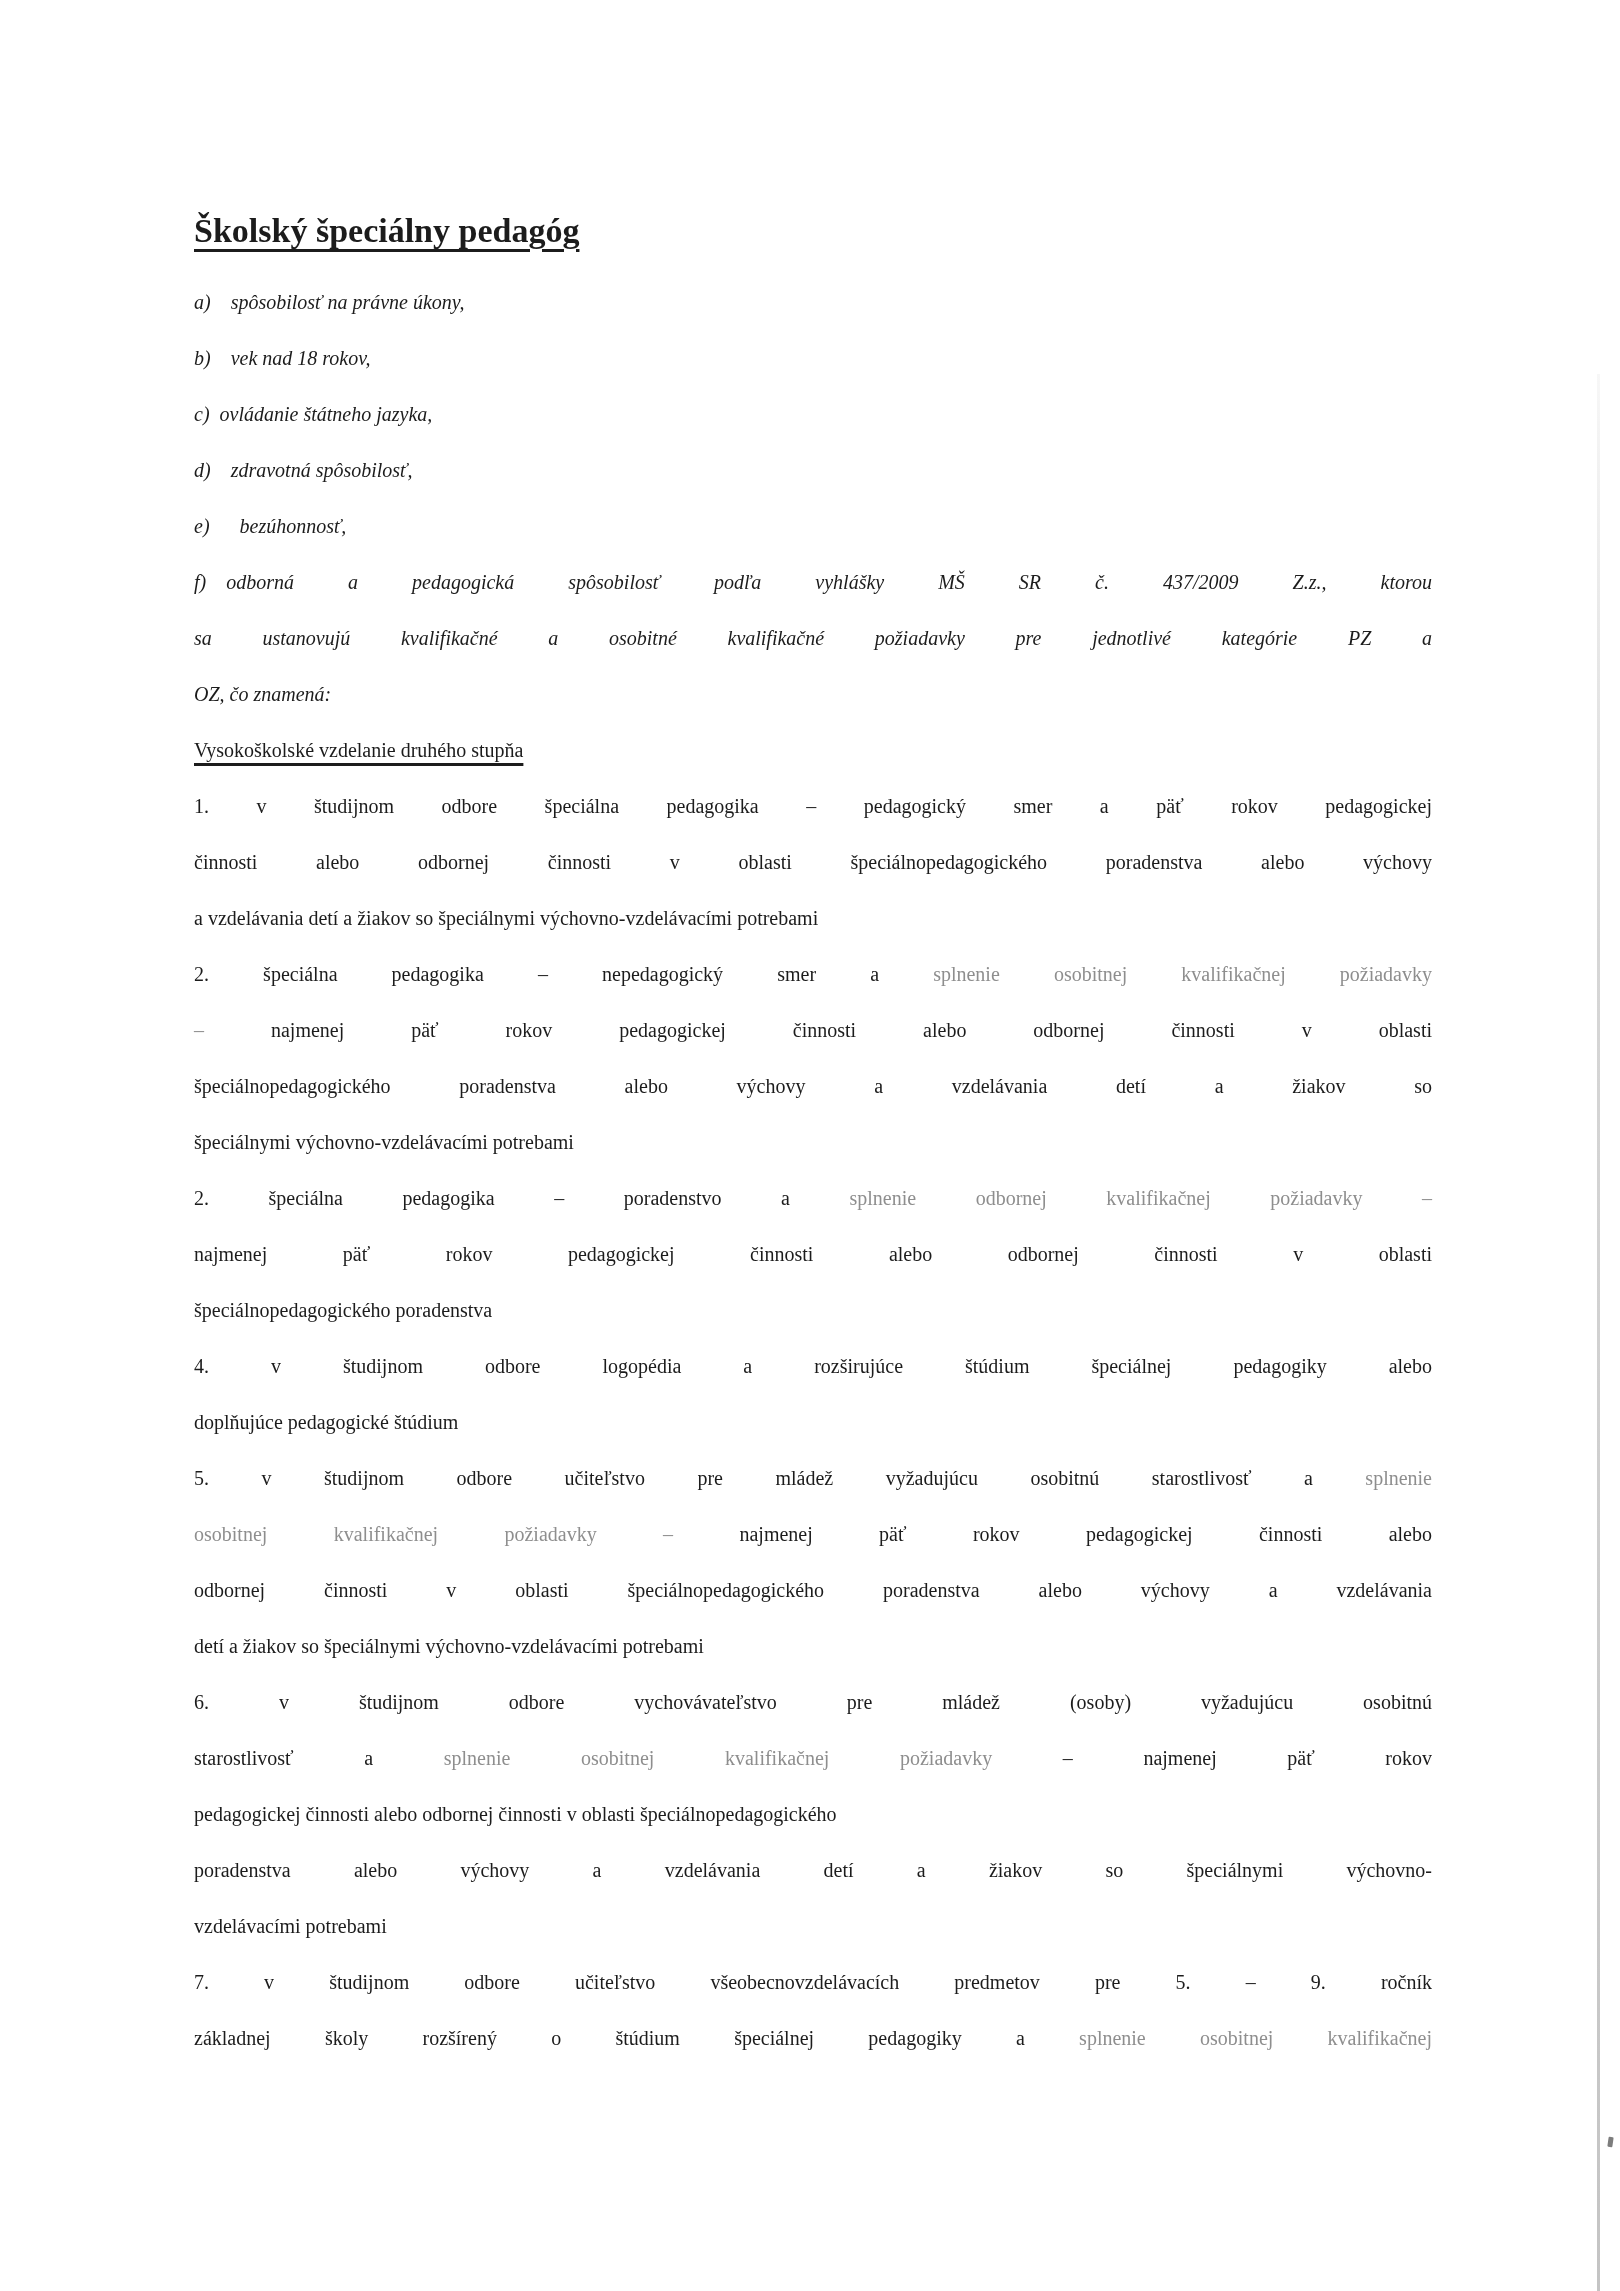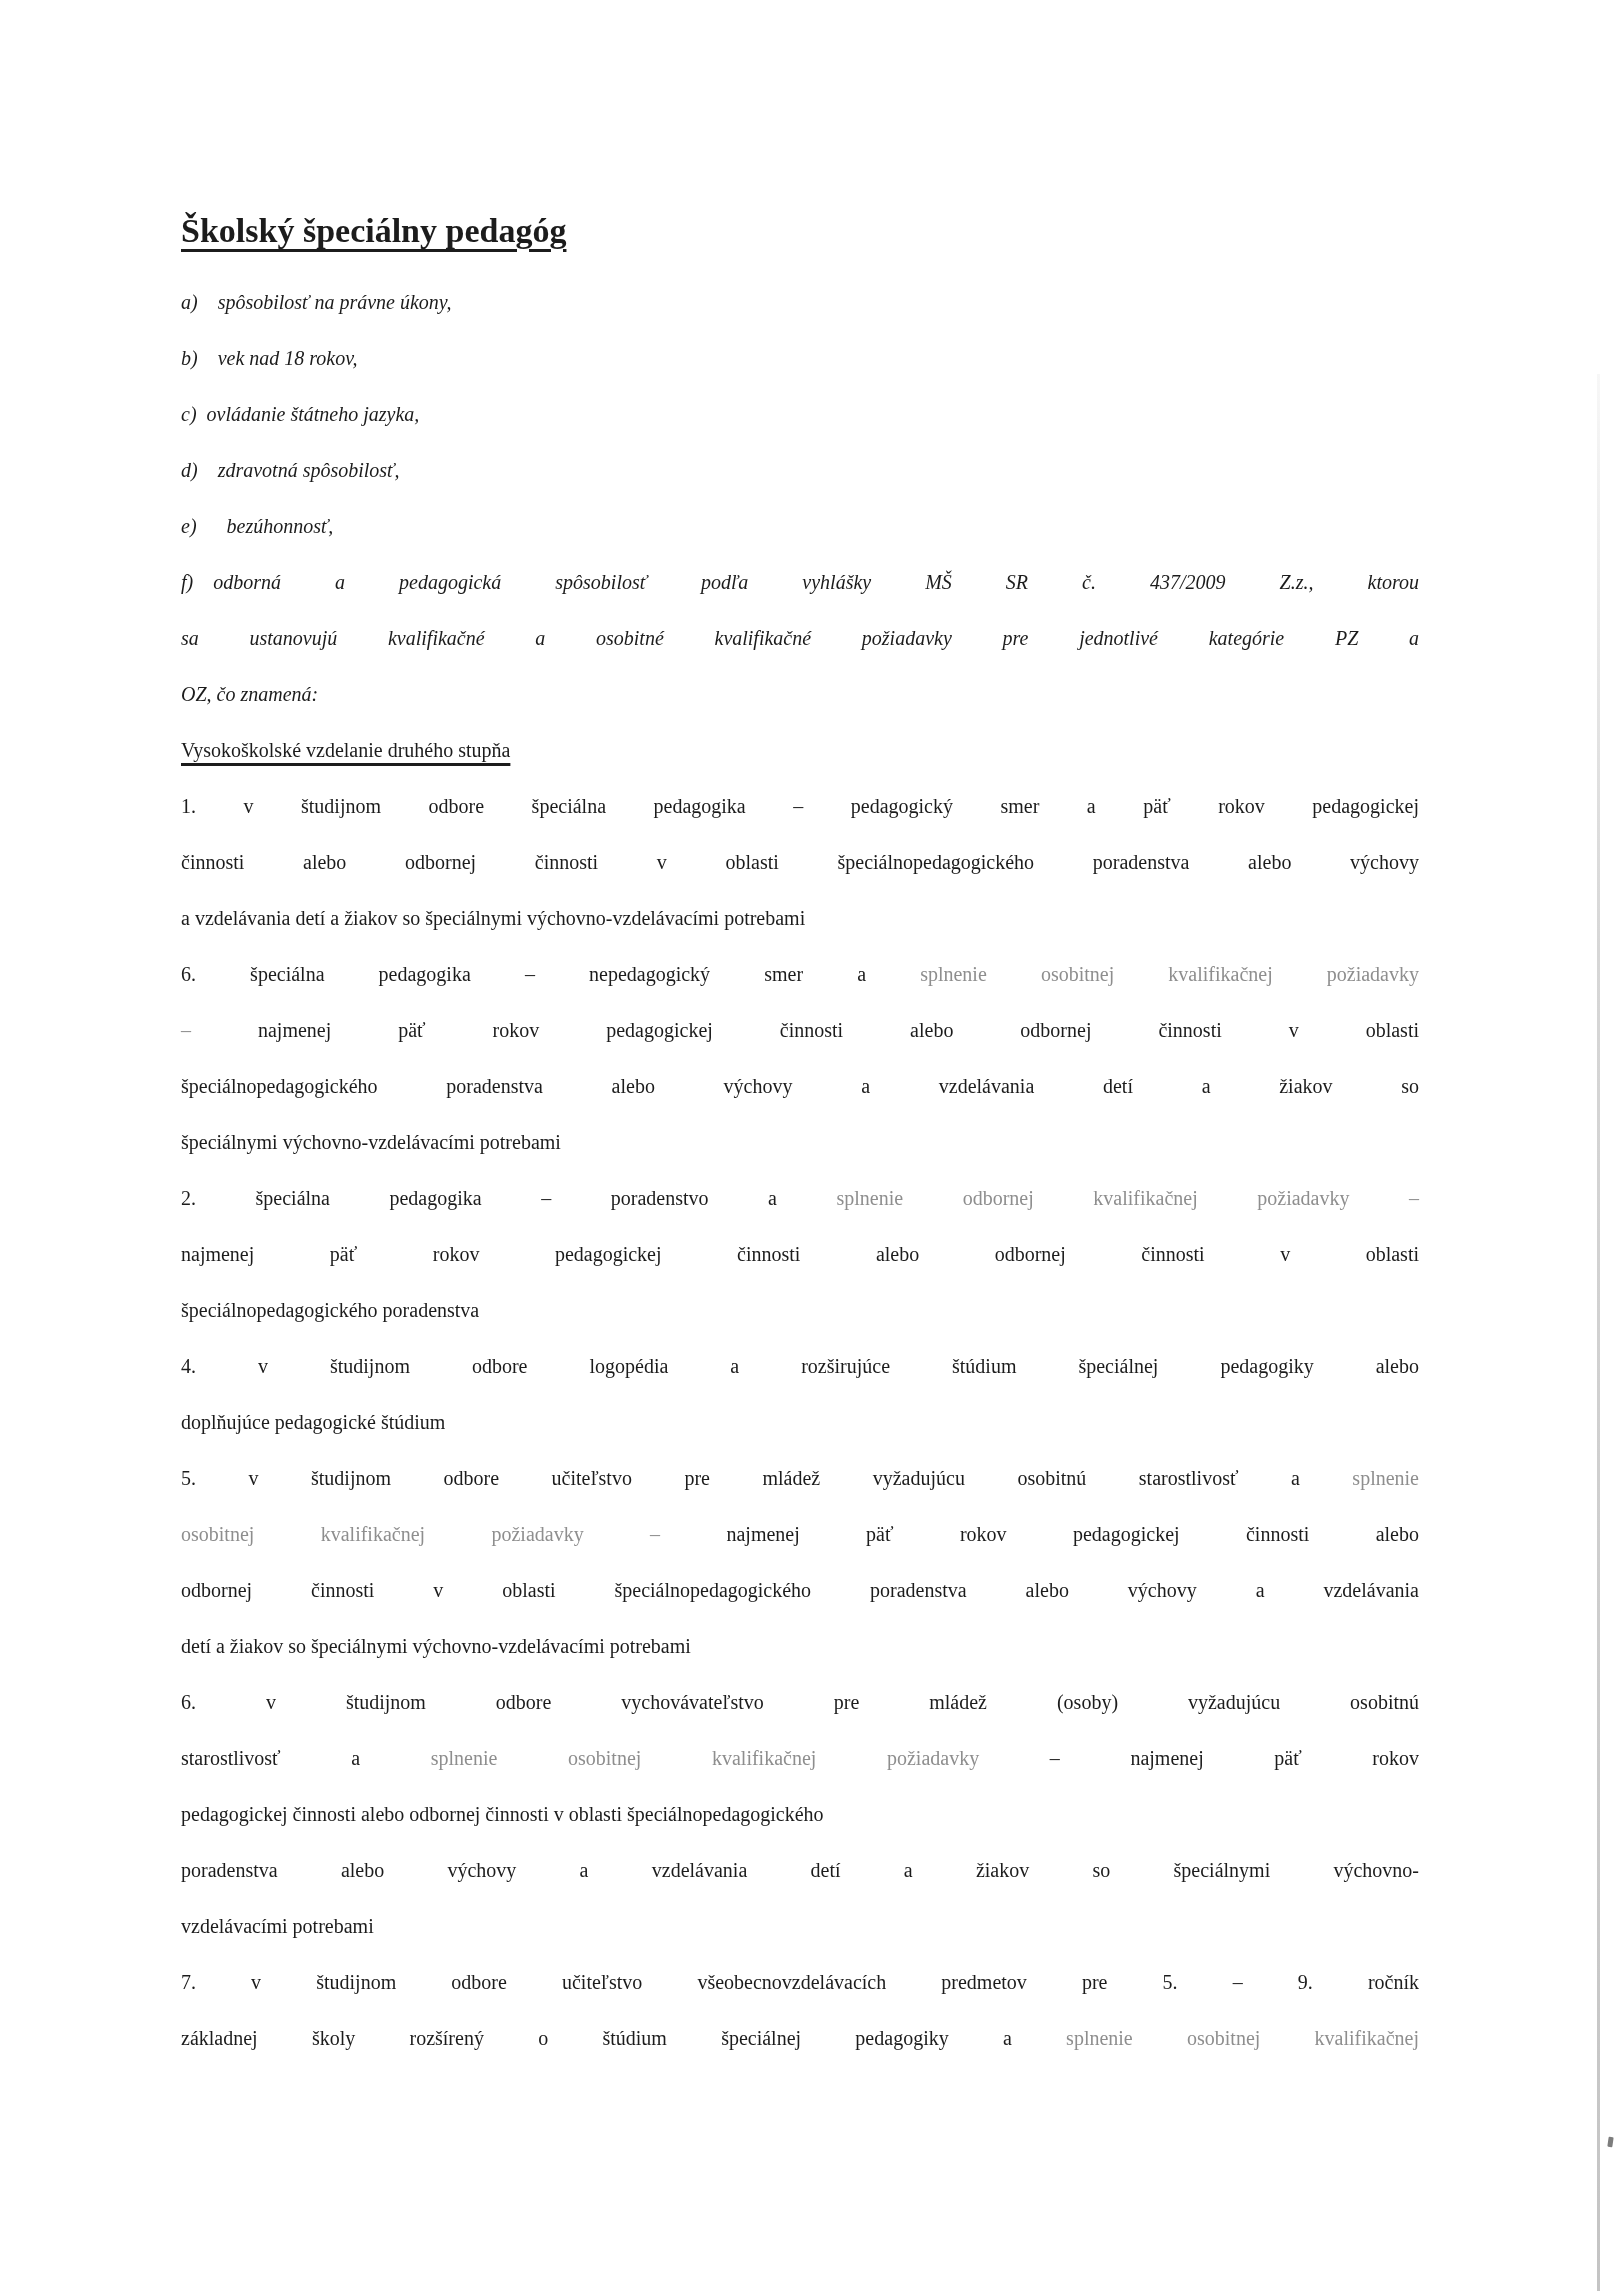--- a/index.html
+++ b/index.html
@@ -10,21 +10,21 @@
   .page {
     position: relative;
     width: 1620px;
     height: 2292px;
     background: var(--bg, #ffffff);
     overflow: hidden;
     font-family: "Liberation Serif", "DejaVu Serif", serif;
   }
   .document-body {
     position: absolute;
-    left: 181px;
+    left: 194px;
     top: 199px;
     width: 1238px;
   }
   .line {
     font-size: 20px;
     line-height: 56px;
     color: var(--ink, #1c1c1c);
     white-space: pre-wrap;
   }
   .line.justify {
@@ -83,21 +83,21 @@
       <div class="line italic"><span>c) ovládanie štátneho jazyka,</span></div>
       <div class="line italic"><span>d)  zdravotná spôsobilosť,</span></div>
       <div class="line italic"><span>e)   bezúhonnosť,</span></div>
       <div class="line italic justify"><span>f)  odborná a pedagogická spôsobilosť podľa vyhlášky MŠ SR č. 437/2009 Z.z., ktorou</span></div>
       <div class="line italic justify"><span>sa ustanovujú kvalifikačné a osobitné kvalifikačné požiadavky pre jednotlivé kategórie PZ a</span></div>
       <div class="line italic"><span>OZ, čo znamená:</span></div>
       <div class="line heading"><span>Vysokoškolské vzdelanie druhého stupňa</span></div>
       <div class="line justify"><span>1. v študijnom odbore špeciálna pedagogika – pedagogický smer a päť rokov pedagogickej</span></div>
       <div class="line justify"><span>činnosti alebo odbornej činnosti v oblasti špeciálnopedagogického poradenstva alebo výchovy</span></div>
       <div class="line"><span>a vzdelávania detí a žiakov so špeciálnymi výchovno-vzdelávacími potrebami</span></div>
-      <div class="line justify"><span>6. špeciálna pedagogika – nepedagogický smer a </span><span class="gray">splnenie osobitnej kvalifikačnej požiadavky</span></div>
+      <div class="line justify"><span>2. špeciálna pedagogika – nepedagogický smer a </span><span class="gray">splnenie osobitnej kvalifikačnej požiadavky</span></div>
       <div class="line justify"><span class="gray">–</span><span> najmenej päť rokov pedagogickej činnosti alebo odbornej činnosti v oblasti</span></div>
       <div class="line justify"><span>špeciálnopedagogického poradenstva alebo výchovy a vzdelávania detí a žiakov so</span></div>
       <div class="line"><span>špeciálnymi výchovno-vzdelávacími potrebami</span></div>
       <div class="line justify"><span>2. špeciálna pedagogika – poradenstvo a </span><span class="gray">splnenie odbornej kvalifikačnej požiadavky –</span></div>
       <div class="line justify"><span>najmenej päť rokov pedagogickej činnosti alebo odbornej činnosti v oblasti</span></div>
       <div class="line"><span>špeciálnopedagogického poradenstva</span></div>
       <div class="line justify"><span>4. v študijnom odbore logopédia a rozširujúce štúdium špeciálnej pedagogiky alebo</span></div>
       <div class="line"><span>doplňujúce pedagogické štúdium</span></div>
       <div class="line justify"><span>5. v študijnom odbore učiteľstvo pre mládež vyžadujúcu osobitnú starostlivosť a </span><span class="gray">splnenie</span></div>
       <div class="line justify"><span class="gray">osobitnej kvalifikačnej požiadavky –</span><span> najmenej päť rokov pedagogickej činnosti alebo</span></div>

